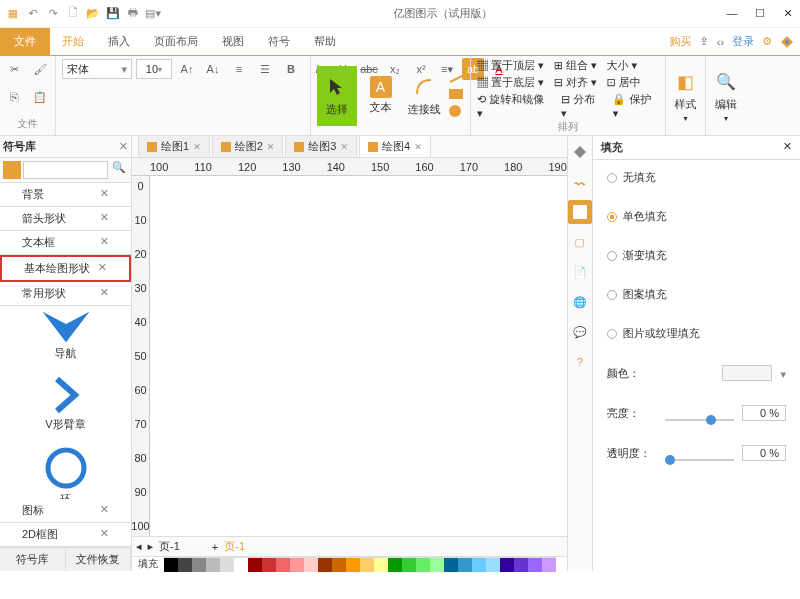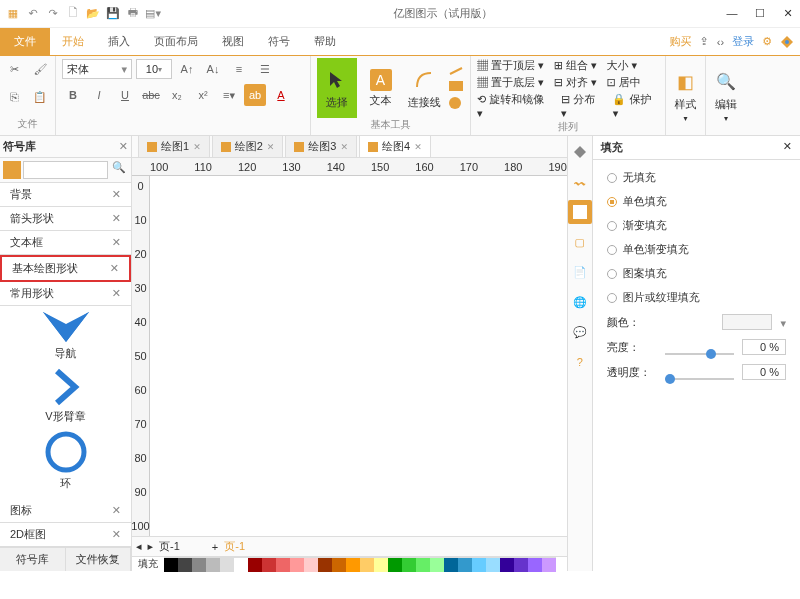--- a/index.html
+++ b/index.html
@@ -31,26 +31,26 @@
 .bigbtn.sel{background:#84cc16}
 .main{display:flex;height:435px}
 .leftpanel{width:132px;border-right:1px solid #ddd;display:flex;flex-direction:column;background:#fafafa}
 .lp-head{display:flex;align-items:center;padding:3px;border-bottom:1px solid #ddd}
 .lp-head .t{flex:1;font-weight:bold}
 .lp-head .x{color:#888}
 .lp-search{display:flex;padding:3px;gap:2px;border-bottom:1px solid #ddd}
 .lp-search .home{width:18px;height:18px;background:#e5a03a}
 .lp-search input{flex:1;border:1px solid #ccc;height:18px;padding:0 2px;min-width:0}
 .lp-search .mag{width:18px;text-align:center}
-.lp-cat{display:flex;align-items:center;padding:4px 10px;border-bottom:1px solid #ddd;background:#fff}
+.lp-cat{display:flex;padding:4px 22px;border-bottom:1px solid #ddd;background:#fff}
 .lp-cat .t{flex:1}
 .lp-cat .x{color:#888}
 .lp-cat.hl{border:2px solid #d33;position:relative}
 .lp-cat.hl::after{content:"";position:absolute;right:-18px;top:2px;border:7px solid transparent;border-right-color:#d33;transform:scaleX(-1)}
-.lp-shapes{flex:1;overflow:hidden;background:#fff;padding:4px;display:flex;flex-direction:column;gap:6px;align-items:center}
+.lp-shapes{flex:1;overflow:hidden;background:#fff;padding:4px;display:flex;flex-direction:column;gap:14px;align-items:center}
 .shp{display:flex;flex-direction:column;align-items:center;gap:2px}
 .lp-foot{display:flex;border-top:1px solid #ddd}
 .lp-foot div{flex:1;text-align:center;padding:4px;border-right:1px solid #ddd;background:#f0f0f0}
 .canvas-wrap{flex:1;display:flex;flex-direction:column;position:relative}
 .tabs{height:22px;display:flex;align-items:flex-end;background:#fafafa;border-bottom:1px solid #ddd;padding-left:6px;gap:2px}
 .tab{display:flex;align-items:center;gap:4px;padding:3px 8px;background:#f0f0f0;border:1px solid #ddd;border-bottom:none;font-size:10px}
 .tab .ic{width:10px;height:10px;background:#e5a03a}
 .tab.active{background:#fff;color:#e5a03a}
 .tab .x{color:#999;font-size:9px}
 .ruler-h{height:18px;background:#f5f5f5;border-bottom:1px solid #ccc;display:flex;align-items:center;padding-left:18px;font-size:8px;color:#888;gap:26px}
@@ -60,21 +60,21 @@
 .pagebar{height:20px;display:flex;align-items:center;border-top:1px solid #ddd;background:#fafafa;font-size:10px;padding:0 4px;gap:6px}
 .pagebar .pg{color:#e5a03a}
 .swatches{height:14px;display:flex;border-top:1px solid #ddd}
 .swatches div{width:14px;height:14px}
 .toolcol{width:32px;background:#fafafa;border-left:1px solid #ddd;border-right:1px solid #ddd;display:flex;flex-direction:column;align-items:center;padding-top:4px;gap:6px}
 .toolcol .tb{width:24px;height:24px;display:flex;align-items:center;justify-content:center;border-radius:2px}
 .toolcol .tb.on{background:#e5a03a}
 .rightpanel{width:270px;display:flex;flex-direction:column}
 .rp-head{display:flex;padding:4px 8px;border-bottom:1px solid #ddd}
 .rp-head .t{flex:1;font-weight:bold}
-.rp-body{padding:10px 14px;display:flex;flex-direction:column;gap:9px}
+.rp-body{padding:10px 14px;display:flex;flex-direction:column;gap:24px}
 .radio{display:flex;align-items:center;gap:6px;color:#666}
 .radio .r{width:10px;height:10px;border:1px solid #aaa;border-radius:50%}
 .radio.sel .r{border-color:#e5a03a;background:radial-gradient(#e5a03a 40%,transparent 45%)}
 .radio.sel{color:#e5a03a}
 .prop{display:flex;align-items:flex-end;gap:8px;color:#888}
 .prop .lbl{width:50px}
 .prop .slider{flex:1;height:2px;background:#ccc;position:relative}
 .prop .slider .h{width:10px;height:10px;background:#4a90d9;border-radius:50%;position:absolute;top:-4px}
 .prop .val{border:1px solid #ccc;padding:1px 6px;min-width:44px;text-align:right;background:#fff}
 .colorbox{width:50px;height:16px;border:1px solid #ccc;background:#f5f5f5}
@@ -136,21 +136,21 @@
       </div>
       <div style="display:flex;gap:4px">
         <span class="iconbtn">⎘</span>
         <span class="iconbtn">📋</span>
       </div>
     </div>
     <div class="lbl">文件</div>
   </div>
 
   <div class="rgroup" style="width:255px">
-    <div class="body" style="flex-direction:column;gap:4px;align-items:flex-start">
+    <div class="body" style="flex-direction:row;gap:4px;align-items:flex-start">
       <div style="display:flex;gap:4px;align-items:center">
         <div class="fontsel">
             <span>宋体</span>
             <span style="margin-left:auto;color:#888">▾</span>
           </div>
         <div class="fontnum">
             <span>10</span>
             <span style="color:#888;font-size:8px">▾</span>
           </div>
         <span class="iconbtn">A↑</span>
@@ -199,21 +199,20 @@
             <line x1="2" y1="8" x2="14" y2="2" stroke="#e5a03a" stroke-width="2"></line>
           </svg>
         <svg width="16" height="12">
             <rect x="1" y="1" width="14" height="10" fill="#e5a03a"></rect>
           </svg>
         <svg width="14" height="14">
             <circle cx="7" cy="7" r="6" fill="#e5a03a"></circle>
           </svg>
       </div>
     </div>
-    <div class="lbl">基本工具</div>
   </div>
 
   <div class="rgroup" style="width:195px">
     <div class="body" style="flex-direction:column;gap:2px;align-items:flex-start;font-size:10px;color:#666">
       <div style="display:flex;gap:10px">
         <span>▦ <span>置于顶层</span> ▾</span>
         <span>⊞ <span>组合</span> ▾</span>
         <span><span>大小</span> ▾</span>
       </div>
       <div style="display:flex;gap:10px">
@@ -446,24 +445,20 @@
       <div class="radio sel">
           <span class="r"></span>
           <span>单色填充</span>
         </div>
       <div class="radio">
           <span class="r"></span>
           <span>渐变填充</span>
         </div>
       <div class="radio">
           <span class="r"></span>
-          <span>单色渐变填充</span>
-        </div>
-      <div class="radio">
-          <span class="r"></span>
           <span>图案填充</span>
         </div>
       <div class="radio">
           <span class="r"></span>
           <span>图片或纹理填充</span>
         </div>
 
       <div class="prop">
         <span class="lbl">颜色：</span>
         <span style="flex:1"></span>

